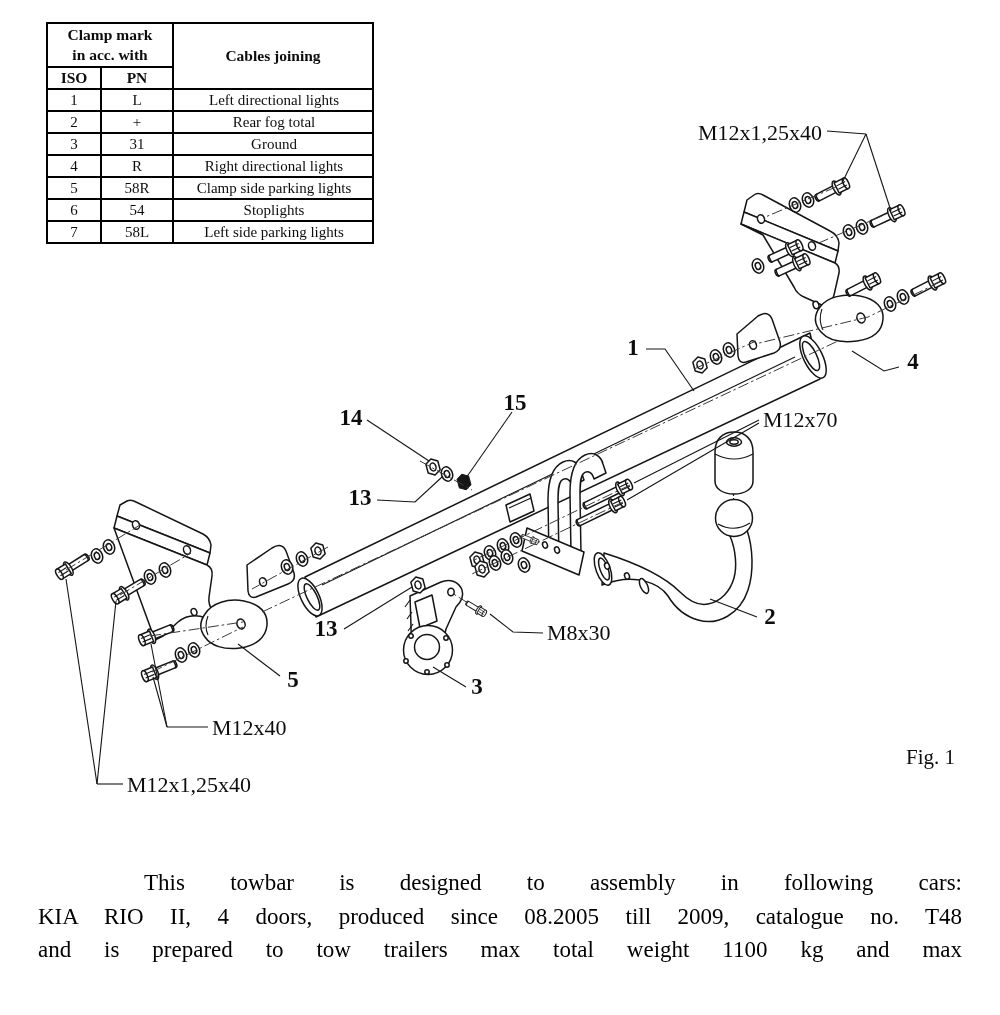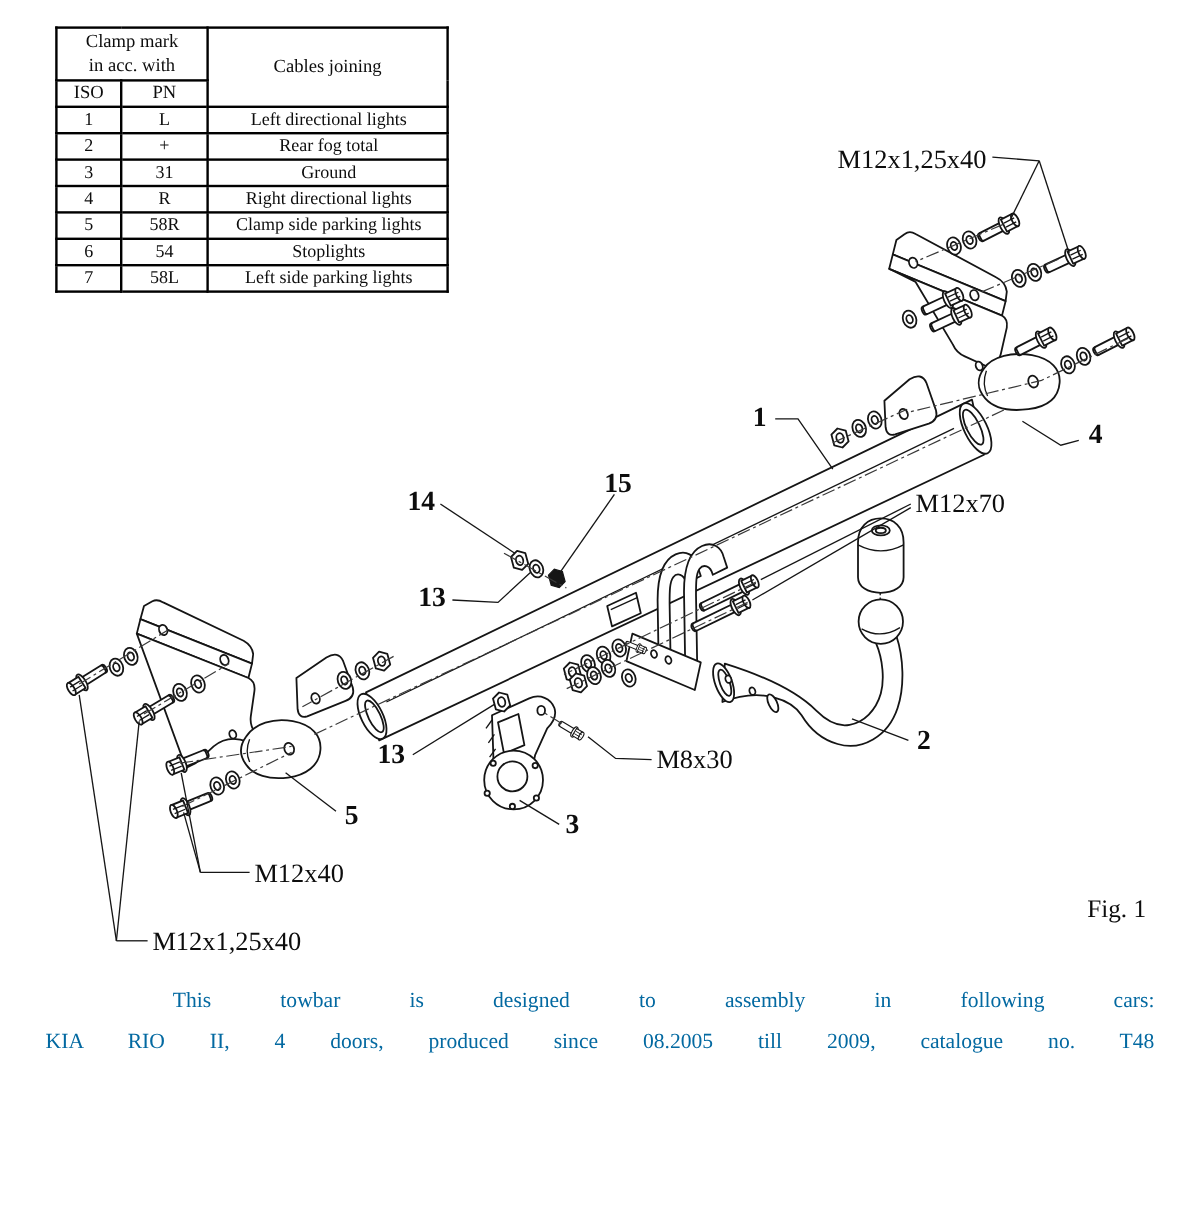--- a/index.html
+++ b/index.html
@@ -2,39 +2,39 @@
 <html><head>
 <meta charset="utf-8">
 <style>
   html,body{margin:0;padding:0;}
   body{width:1000px;height:1015px;background:#fff;position:relative;overflow:hidden;
        font-family:"Liberation Serif",serif;color:#0d0d0d;}
   
   .clamp-table{position:absolute;left:46px;top:22px;border-collapse:collapse;
                font-family:"Liberation Serif",serif;}
   .clamp-table th,.clamp-table td{border:2px solid #000;padding:0 3px;}
-  .clamp-table th{font-size:15.5px;font-weight:normal;line-height:1.3;}
+  .clamp-table th{font-size:15.5px;font-weight:bold;line-height:1.3;}
   .clamp-table td{font-size:15px;height:20px;}
   .clamp-table .h1{height:42px;}
   .clamp-table .sub{height:19px;}
   td.c{text-align:center;}
   td.l{text-align:center;padding-left:5px;}
   
   .diagram{position:absolute;left:0;top:0;}
   .s  {stroke:#151515;stroke-width:1.5;fill:none;stroke-linecap:round;stroke-linejoin:round;}
   .sw {stroke:#151515;stroke-width:1.5;fill:#fff;stroke-linejoin:round;}
   .thin{stroke:#151515;stroke-width:1.1;fill:none;}
   .dash{stroke:#3a3a3a;stroke-width:1;fill:none;stroke-dasharray:11 3 2.5 3;}
   .lead{stroke:#151515;stroke-width:1.1;fill:none;}
   .plbl{font:bold 23px "Liberation Serif",serif;fill:#0d0d0d;text-anchor:middle;}
   .flbl{font:22px "Liberation Serif",serif;fill:#0d0d0d;}
   .fig {font:21px "Liberation Serif",serif;fill:#0d0d0d;}
   
-  .para{position:absolute;left:38px;top:817px;width:924px;font-size:18px;
-        line-height:33.5px;color:#0369a1;}
+  .para{position:absolute;left:38px;top:866px;width:924px;font-size:23px;
+        line-height:33.5px;color:#000000;}
   .para-line{text-align:justify;text-align-last:justify;}
   .para-line.last{text-align-last:left;}
   .para-line.indent{padding-left:106px;}
   .para-line b{font-weight:normal;}
 </style>
 </head>
 <body>
 
 <svg class="diagram" width="1000" height="845" viewBox="0 0 1000 845">
   <defs>
@@ -319,13 +319,14 @@
         <td class="c">7</td>
         <td class="c">58L</td>
         <td class="l">Left side parking lights</td>
       </tr>
     </tbody>
 </table>
 
 <div class="para">
     <div class="para-line indent"><span>This towbar is designed to assembly in following cars:</span></div>
     <div class="para-line"><b>KIA RIO II, 4 doors,</b><span> produced since 08.2005 till 2009, catalogue no. </span><b>T48</b></div>
+    <div class="para-line"><span>and is prepared to tow trailers max total weight </span><b>1100 kg</b><span> and max</span></div>
   </div>
 
 </body></html>

